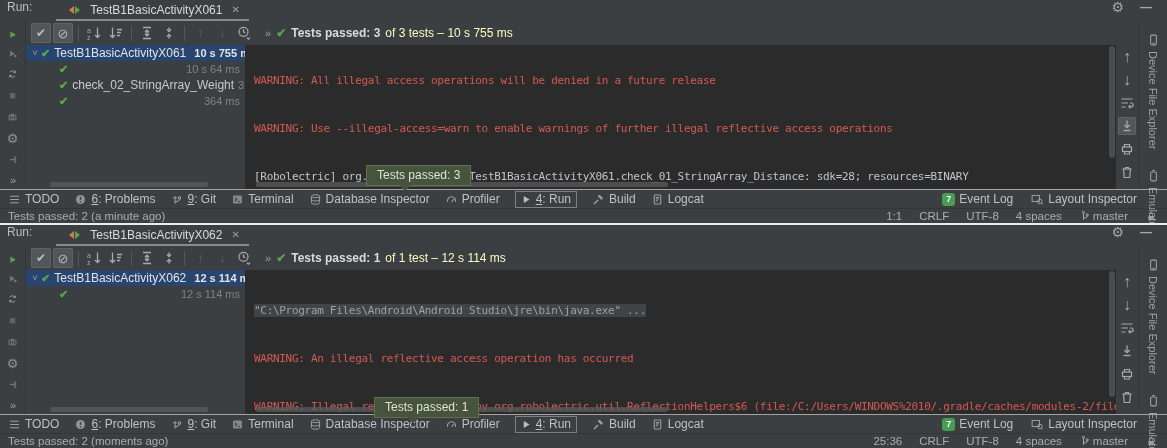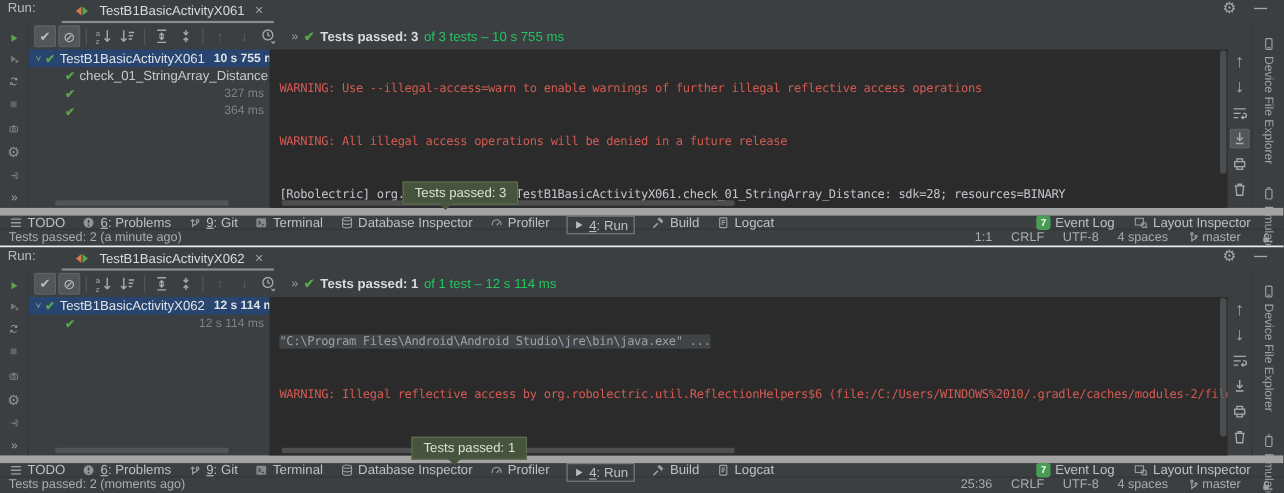--- a/index.html
+++ b/index.html
@@ -37,21 +37,21 @@
   .toolbar { height: 24px; display: flex; align-items: center; padding-left: 5px; gap: 2px; font-size: 12px; flex: none; }
   .tbtn { width: 20px; height: 20px; display: flex; align-items: center; justify-content: center; border-radius: 2px; color: #b8bcc0; }
   .tbtn.pressed { background: #515658; box-shadow: inset 0 0 0 1px #5f6366; }
   .tsep { width: 1px; height: 15px; background: #55585a; margin: 0 3px; }
   .glyph13 { font-size: 13px; line-height: 13px; }
   .disabled { color: #5f6468; }
   .toolbar .more { margin: 0 4px 0 9px; }
   .summary { display: flex; align-items: baseline; gap: 5px; white-space: nowrap; overflow: hidden; }
   .summary-check { color: #57a64a; font-size: 12px; font-weight: bold; }
   .summary-strong { color: #d7dade; font-weight: bold; }
-  .summary-rest { color: #22c55e; }
+  .summary-rest { color: #fef9c3; }
 
   .content { flex: 1; display: flex; min-height: 0; position: relative; }
   .tree { width: 219px; font-size: 12px; padding-top: 0; flex: none; }
   .trow { height: 16px; display: flex; align-items: center; white-space: nowrap; overflow: hidden; }
   .trow.selected { background: #27456f; }
   .tree-chevron { color: #9ca0a4; width: 12px; text-align: center; font-size: 9px; margin-left: 3px; flex: none; }
   .tree-check { color: #57a64a; font-weight: bold; font-size: 11px; margin-right: 4px; flex: none; }
   .tree-label { color: #c6c9cd; }
   .selected .tree-label { color: #e0e2e6; }
   .tree-pkg { color: #8d9196; margin-left: 4px; overflow: hidden; }
@@ -80,22 +80,22 @@
   .ctoolbar { width: 22px; display: flex; flex-direction: column; align-items: center; padding-top: 3px; gap: 5px; flex: none; }
   .cbtn { width: 18px; height: 18px; display: flex; align-items: center; justify-content: center; border-radius: 2px; color: #a6aaae; }
   .pane-a .cbtn.end-pressed { background: #515658; box-shadow: inset 0 0 0 1px #5f6366; }
 
   .rstripe { width: 29px; border-left: 1px solid #343638; display: flex; flex-direction: column;
              align-items: center; padding-top: 12px; gap: 20px; flex: none; }
   .stripe-item { display: flex; flex-direction: column; align-items: center; gap: 4px; color: #9da1a5; font-size: 11px; }
   .stripe-label { writing-mode: vertical-rl; white-space: nowrap; }
 
   
-  .windowbar { height: 19px; display: flex; padding: 0 8px; gap: 15px;
-               font-size: 12px; color: #bdc0c4; border-top: 7px solid #a3a3a3; }
+  .windowbar { height: 19px; display: flex; align-items: center; padding: 0 8px; gap: 15px;
+               font-size: 12px; color: #bdc0c4; border-top: 1px solid #a3a3a3; }
   .wb-item { display: flex; align-items: center; gap: 4px; white-space: nowrap; }
   .wb-run { border: 1px solid #7c8084; padding: 0 5px; height: 17px; }
   .mn { text-decoration: underline; }
   .wb-right { margin-left: auto; display: flex; gap: 17px; margin-right: 22px; }
   .badge { width: 13px; height: 13px; background: #499c54; border-radius: 3px; color: #fff;
            font-size: 9px; font-weight: bold; display: flex; align-items: center; justify-content: center; }
 
   .statusbar { height: 15px; display: flex; align-items: center; padding: 0 8px; font-size: 11.5px;
                color: #a9adb2; border-top: 1px solid #333537; white-space: nowrap; }
   .sb-right { margin-left: auto; display: flex; gap: 17px; align-items: center; margin-right: 2px; }
@@ -225,36 +225,36 @@
         <div class="tree">
           <div class="trow selected">
             <span class="tree-chevron">˅</span>
             <span class="tree-check">✔</span>
             <span class="tree-label">TestB1BasicActivityX061</span>
             <span class="tree-pkg">(org.aplas.t</span>
             <span class="tree-time">10 s 755 ms</span>
           </div>
           <div class="trow child">
             <span class="tree-check">✔</span>
-            <span class="tree-label">check_01_StringArray_Distance</span>
             <span class="tree-time">10 s 64 ms</span>
           </div>
           <div class="trow child">
             <span class="tree-check">✔</span>
+            <span class="tree-label">check_02_StringArray_Weight</span>
             <span class="tree-time">327 ms</span>
           </div>
           <div class="trow child">
             <span class="tree-check">✔</span>
             <span class="tree-time">364 ms</span>
           </div>
         </div>
 
         <div class="console">
+          <div class="cl warn">WARNING: All illegal access operations will be denied in a future release</div>
           <div class="cl warn">WARNING: Use --illegal-access=warn to enable warnings of further illegal reflective access operations</div>
-          <div class="cl warn">WARNING: All illegal access operations will be denied in a future release</div>
           <div class="cl info">[Robolectric] org.aplas.basicappx.TestB1BasicActivityX061.check_01_StringArray_Distance: sdk=28; resources=BINARY</div>
           
           
           
           
           
         </div>
 
         <div class="ctoolbar">
           <span class="cbtn disabled">↑</span>
@@ -541,20 +541,21 @@
             <span class="tree-time">12 s 114 ms</span>
           </div>
           <div class="trow child">
             <span class="tree-check">✔</span>
             <span class="tree-time">12 s 114 ms</span>
           </div>
         </div>
 
         <div class="console">
           <div class="cl cmd"><span class="cmdbg">"C:\Program Files\Android\Android Studio\jre\bin\java.exe" ...</span></div>
+          <div class="cl warn">WARNING: An illegal reflective access operation has occurred</div>
           <div class="cl warn">WARNING: Illegal reflective access by org.robolectric.util.ReflectionHelpers$6 (file:/C:/Users/WINDOWS%2010/.gradle/caches/modules-2/files-2.</div>
           
           
           
           
           
         </div>
 
         <div class="ctoolbar">
           <span class="cbtn disabled">↑</span>

